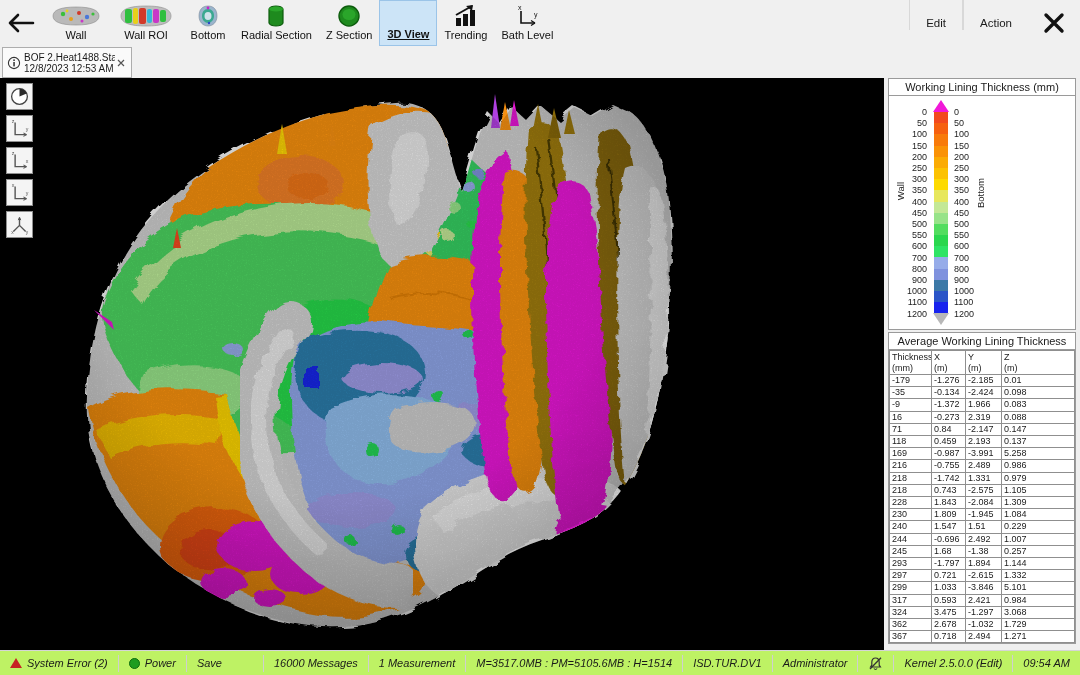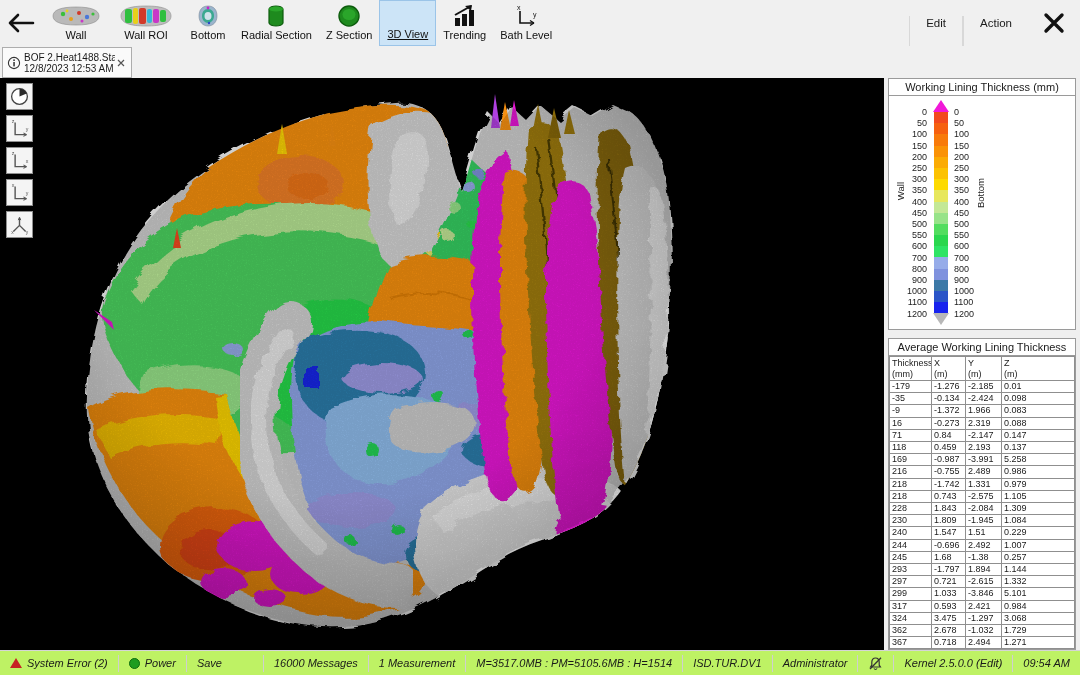--- a/index.html
+++ b/index.html
@@ -7,22 +7,22 @@
   body { font-family:"Liberation Sans","DejaVu Sans",sans-serif; color:#1a1a1a; background:#f0f0f0; position:relative; }
 
   
   .topbar { position:absolute; left:0; top:0; width:1080px; height:46px; background:#f0f0f0; display:flex; align-items:stretch; }
   .back-btn { width:42px; display:flex; align-items:center; justify-content:center; cursor:pointer; }
   .tool-strip { display:flex; align-items:stretch; }
   .tool-btn { display:flex; flex-direction:column; align-items:center; justify-content:flex-end; padding:3px 7px 4px 7px; min-width:52px; cursor:pointer; }
   .tool-btn .ticon { height:26px; display:flex; align-items:center; justify-content:center; }
   .tool-btn .tlabel { font-size:11px; line-height:13px; white-space:nowrap; color:#111; }
   .tool-btn.selected { background:#cce4f7; border:1px solid #9bc4e8; }
-  .tool-btn.selected .tlabel { text-decoration:underline; font-weight:normal; }
-  .menu-strip { margin-left:auto; display:flex; align-items:flex-end; }
+  .tool-btn.selected .tlabel { text-decoration:underline; font-weight:bold; }
+  .menu-strip { margin-left:auto; display:flex; align-items:flex-start; }
   .vsep { width:1px; height:30px; background:#d8d8d8; }
   .menu-btn { font-size:11.5px; padding:0 16px; height:46px; display:flex; align-items:center; cursor:pointer; }
   .close-btn { width:52px; height:46px; display:flex; align-items:center; justify-content:center; cursor:pointer; }
 
   
   .tabbar { position:absolute; left:0; top:46px; width:1080px; height:32px; background:#f0f0f0; }
   .tab { position:absolute; left:2px; top:1px; width:130px; height:31px; background:#fafafa; border:1px solid #adadad; display:flex; align-items:center; padding:0 4px; cursor:pointer; }
   .tab-info { flex:0 0 14px; margin-right:3px; }
   .tab-text { flex:1; overflow:hidden; }
   .tab-title { font-size:10px; line-height:11px; white-space:nowrap; }
@@ -48,21 +48,21 @@
   .ticks { position:absolute; top:0; bottom:0; }
   .ticks.left { left:0; width:40px; }
   .ticks.left .tick { right:2px; text-align:right; }
   .ticks.right { left:63px; width:40px; }
   .ticks.right .tick { left:2px; }
   .tick { position:absolute; font-size:9px; line-height:10px; color:#222; }
   .axis-label { position:absolute; font-size:9.5px; color:#222; writing-mode:vertical-rl; transform:rotate(180deg); }
   .axis-label.wall { left:6px; top:86px; }
   .axis-label.bottom { left:86px; top:82px; }
 
-  .table-panel { margin-top:8px; }
+  .table-panel { margin-top:2px; }
   table.avg { border-collapse:collapse; width:100%; table-layout:fixed; }
   table.avg th, table.avg td { border:1px solid #8f8f8f; font-size:9px; font-weight:normal; text-align:left; padding:0 2px; line-height:11.2px; overflow:hidden; white-space:nowrap; }
   table.avg th { line-height:10.5px; padding-top:1px; padding-bottom:1px; }
   table.avg col.c0 { width:42px; } table.avg col.c1 { width:34px; } table.avg col.c2 { width:36px; }
 
   
   .statusbar { position:absolute; left:0; top:650px; width:1080px; height:25px; background:#bef264; border-top:1px solid #d5d5d5; display:flex; align-items:center; font-size:11px;font-style:italic; }
   .sseg { display:flex; align-items:center; gap:5px; padding:0 10px; height:17px; border-right:1px solid #cfcfcf; white-space:nowrap; }
   .sseg.nr { border-right:none; }
   .rgroup { margin-left:auto; display:flex; align-items:center; }

